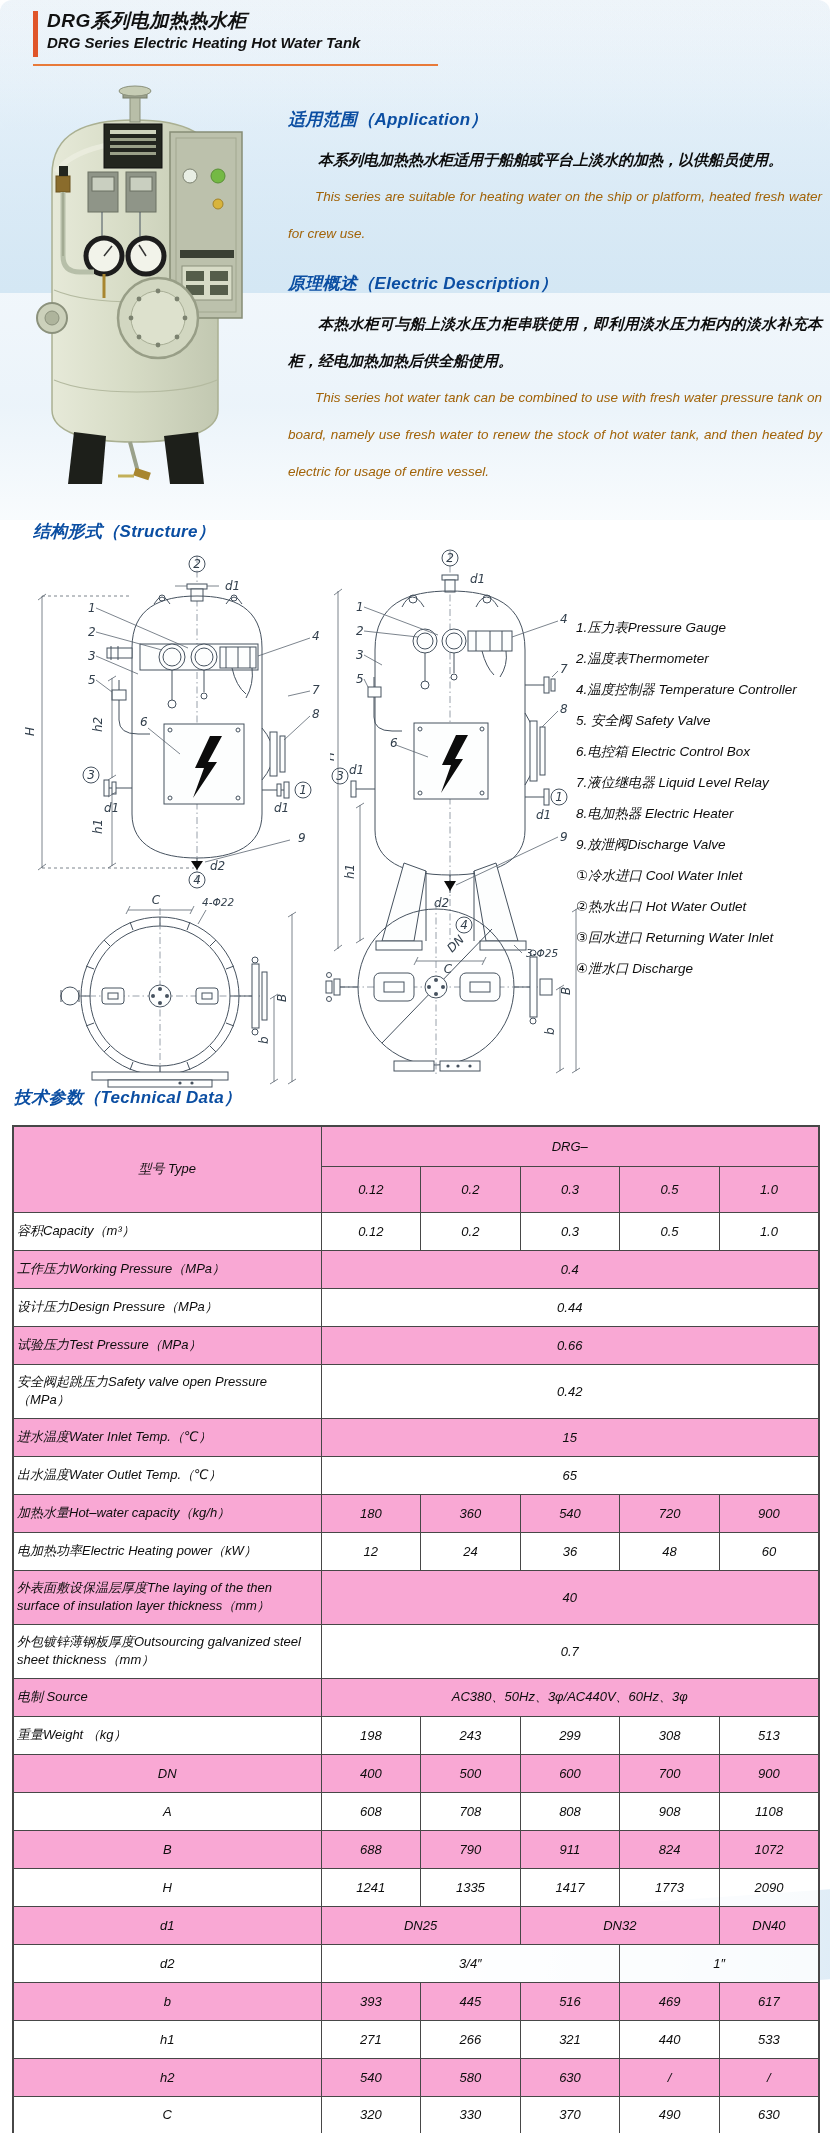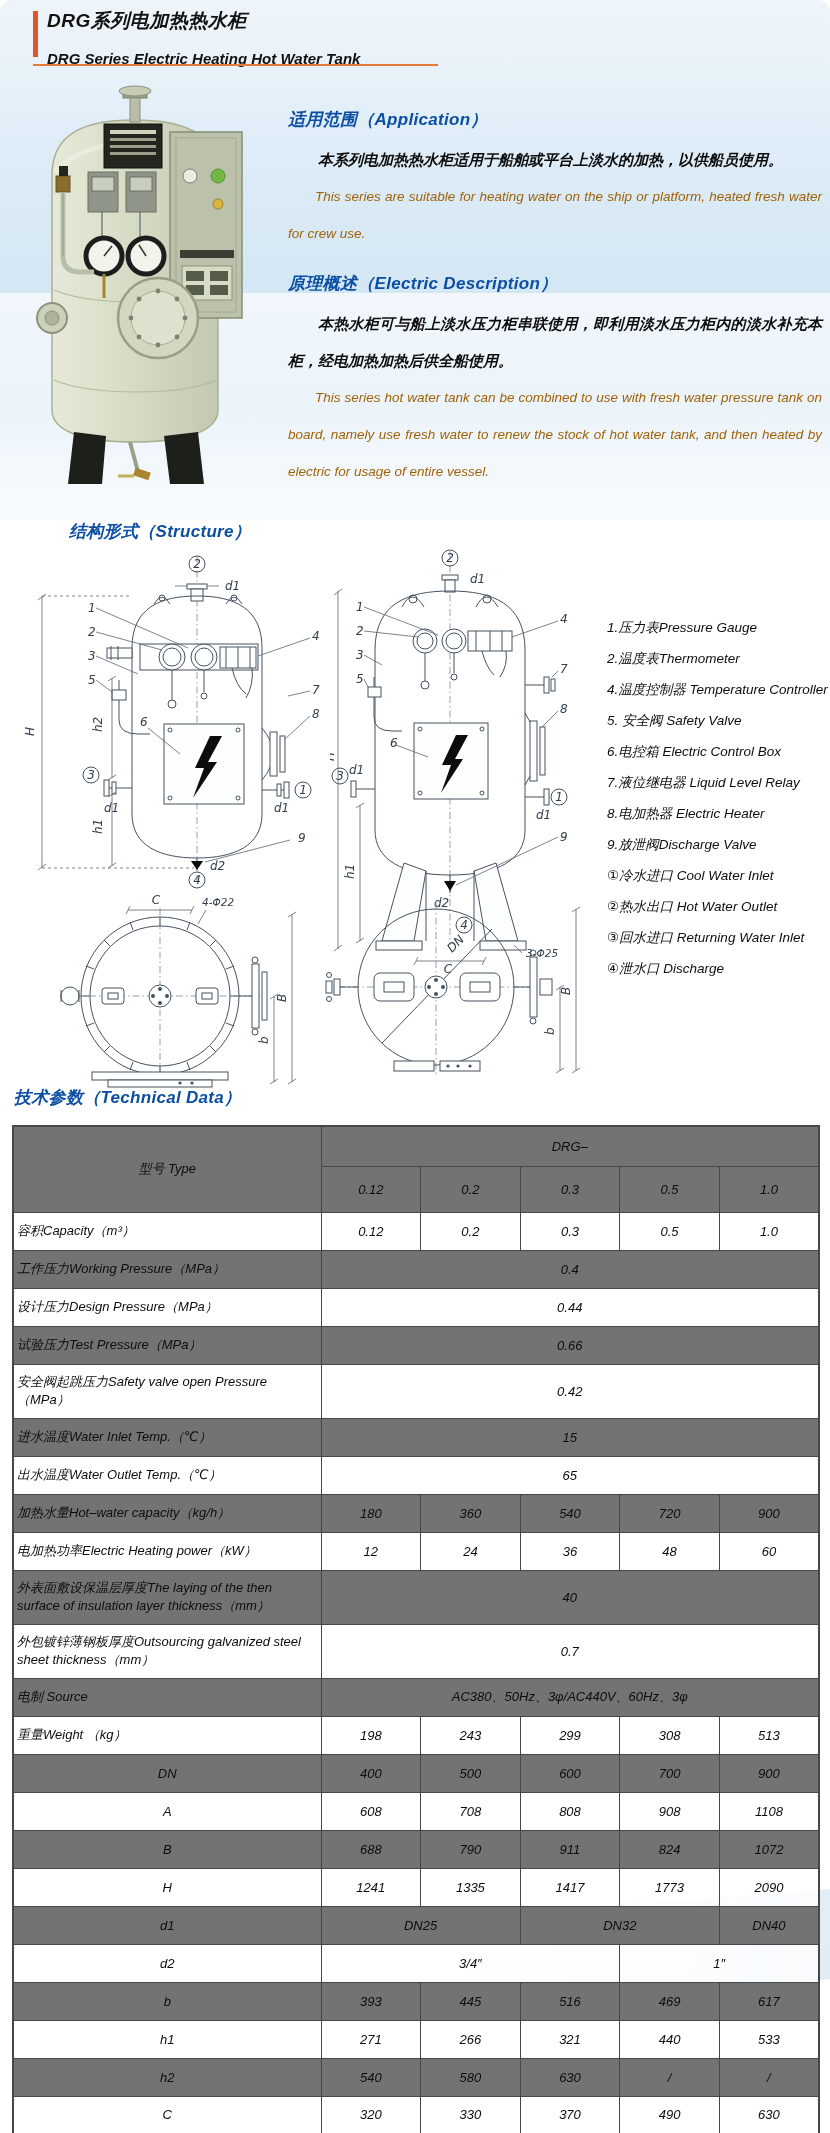--- a/index.html
+++ b/index.html
@@ -15,59 +15,59 @@
              background:linear-gradient(180deg, rgba(160,195,225,.18), rgba(235,242,248,.05)); border-radius:12px; }
   .wm-sky { position:absolute; left:0; top:1840; width:830px; height:293px;
             background:linear-gradient(180deg, rgba(207,228,243,0) 0%, rgba(203,226,243,.55) 45%, #d4e7f4 100%); }
   .wm-deck { position:absolute; left:380px; top:1905px; width:450px; height:90px;
              background:linear-gradient(100deg, rgba(255,255,255,.5), rgba(185,214,236,.45)); transform:skewY(-4deg); }
 
   
   .hdr { position:absolute; left:33px; top:8px; width:580px; }
   .hdr-bar { position:absolute; left:0; top:3px; width:5px; height:46px; background:#e0552a; }
   .hdr-cn { margin-left:14px; font-size:19px; font-weight:bold; letter-spacing:.5px; }
-  .hdr-en { margin-left:14px; font-size:15px; font-weight:bold; margin-top:16px; }
+  .hdr-en { margin-left:14px; font-size:15px; font-weight:bold; margin-top:0; }
   .hdr-rule { position:absolute; left:0; top:56px; width:405px; height:2px; background:#e87a3a; }
 
   
   .sec-h { color:#0b4ea2; font-weight:bold; font-size:17px; letter-spacing:.3px; }
 
   
   .photo { position:absolute; left:22px; top:80px; }
 
   
   .rcol { position:absolute; left:288px; top:108px; width:534px; }
   .para-cn { font-size:15px; font-weight:600; line-height:37px; text-indent:2em; text-align:justify; margin-top:10px; color:#0c0c0c; }
   .para-en { font-size:13.5px; line-height:37px; text-indent:2em; text-align:justify; color:#a16207; }
   .gap { height:20px; }
 
-  .struct-h { position:absolute; left:33px; top:520px;margin-left:36px; }
+  .struct-h { position:absolute; left:33px; top:520px; }
   .tech-h   { position:absolute; left:14px; top:1086px; }
 
   
   .diag { position:absolute; }
   svg text { font-family:"DejaVu Sans",sans-serif; fill:#33404d; }
   .ln  { stroke:#46525f; stroke-width:1; fill:none; }
   .lnf { stroke:#46525f; stroke-width:1; fill:#fdfefe; }
   .cl  { stroke:#7d8894; stroke-width:.8; stroke-dasharray:7 3 1.5 3; fill:none; }
   .dim { stroke:#5a6570; stroke-width:.8; fill:none; }
   .num { font-size:12px; }
   .sml { font-size:10.5px; }
 
   
   .parts { position:absolute; left:576px; top:612px; width:250px; }
-  .parts div { font-size:13.5px; line-height:31px; white-space:nowrap; color:#0d0d0d;margin-left:31px; }
+  .parts div { font-size:13.5px; line-height:31px; white-space:nowrap; color:#0d0d0d; }
 
   
   .t-wrap { position:absolute; left:12px; top:1125px; width:806px; }
   table.t { border-collapse:collapse; width:806px; table-layout:fixed; border:2px solid #474747; background:rgba(255,255,255,.78); }
   table.t td { border:1px solid #474747; font-size:13px; text-align:center; vertical-align:middle; height:38px; padding:2px 4px; color:#0d0d0d; }
   table.t td.lbl { text-align:left; padding-left:3px; }
   table.t td.ctr { text-align:center; padding-left:4px; }
-  table.t tr.alt td, table.t tr.hrow td { background:#737373; }
+  table.t tr.alt td, table.t tr.hrow td { background:#f9a8d4; }
   table.t tr.tall td { height:54px; }
   table.t tr.h1 td { height:40px; }
   table.t tr.h2 td { height:46px; }
 </style>
 </head>
 <body>
 
 <div class="page">
 
   <div class="wm-mid"></div>

